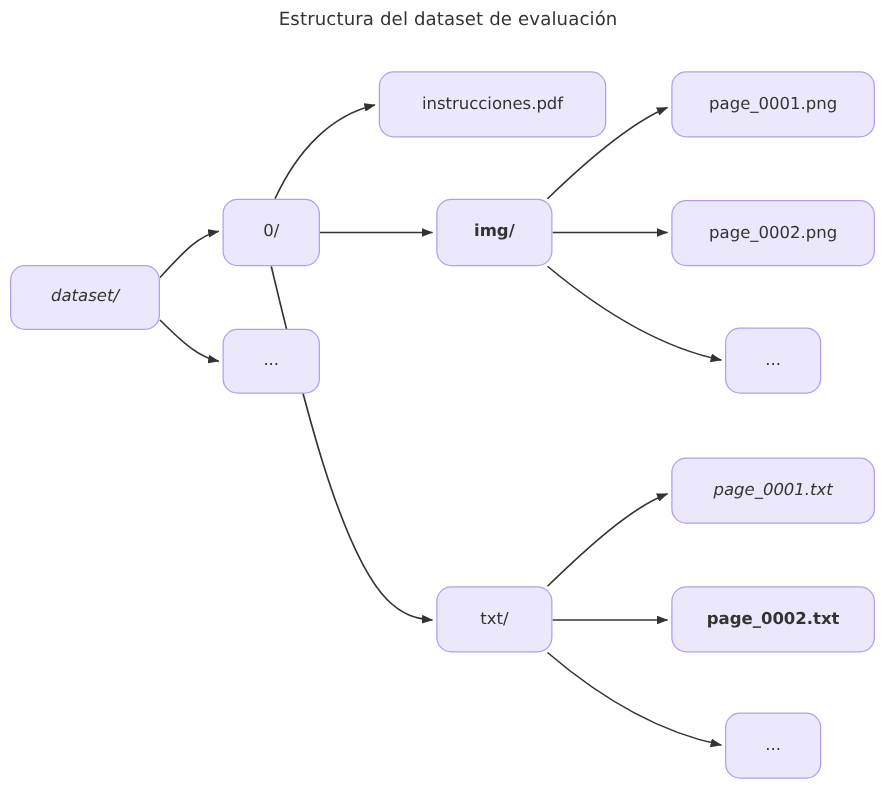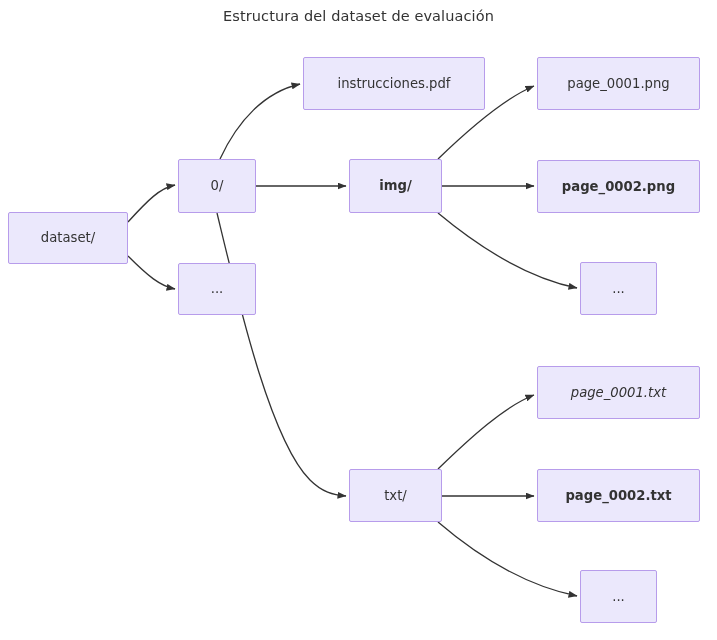--- a/index.html
+++ b/index.html
@@ -38,21 +38,21 @@
     top: 0;
     width: 717px;
     height: 640px;
     pointer-events: none;
   }
   .node {
     position: absolute;
     box-sizing: border-box;
     background: #ebe8fc;
     border: 1.3px solid #b79ceb;
-    border-radius: 2px;
+    border-radius: 12px;
     display: flex;
     align-items: center;
     justify-content: center;
     font-size: 13.2px;
     color: #333333;
     white-space: nowrap;
     z-index: 2;
   }
   .node-label {
     display: block;
@@ -81,42 +81,42 @@
         <path d="M 438 159 C 470 128 505 98 534 86" fill="none" stroke="#333333" stroke-width="1.3" marker-end="url(#arrowhead)"></path>
         <path d="M 442 186 L 534 186" fill="none" stroke="#333333" stroke-width="1.3" marker-end="url(#arrowhead)"></path>
         <path d="M 438 213 C 480 248 528 278 577 288" fill="none" stroke="#333333" stroke-width="1.3" marker-end="url(#arrowhead)"></path>
         <path d="M 438 469 C 470 438 505 406 534 395" fill="none" stroke="#333333" stroke-width="1.3" marker-end="url(#arrowhead)"></path>
         <path d="M 442 496 L 534 496" fill="none" stroke="#333333" stroke-width="1.3" marker-end="url(#arrowhead)"></path>
         <path d="M 438 522 C 480 558 528 586 577 596" fill="none" stroke="#333333" stroke-width="1.3" marker-end="url(#arrowhead)"></path>
       </g>
   </svg>
 
   <div id="node-layer">
-      <div class="node" style="left: 8px; top: 212px; width: 120px; height: 52px;">
+      <div class="node" style="left: 8px; top: 212px; width: 120px; height: 52px; font-style: italic;">
         <span class="node-label">dataset/</span>
       </div>
       <div class="node" style="left: 178px; top: 159px; width: 78px; height: 54px;">
         <span class="node-label">0/</span>
       </div>
       <div class="node" style="left: 178px; top: 263px; width: 78px; height: 52px;">
         <span class="node-label">...</span>
       </div>
       <div class="node" style="left: 303px; top: 57px; width: 182px; height: 53px;">
         <span class="node-label">instrucciones.pdf</span>
       </div>
       <div class="node" style="left: 349px; top: 159px; width: 93px; height: 54px; font-weight: bold;">
         <span class="node-label">img/</span>
       </div>
       <div class="node" style="left: 349px; top: 469px; width: 93px; height: 53px; justify-content: center;">
         <span class="node-label">txt/</span>
       </div>
       <div class="node" style="left: 537px; top: 57px; width: 163px; height: 53px;">
         <span class="node-label">page_0001.png</span>
       </div>
-      <div class="node" style="left: 537px; top: 160px; width: 163px; height: 53px; font-weight: bold;">
+      <div class="node" style="left: 537px; top: 160px; width: 163px; height: 53px;">
         <span class="node-label">page_0002.png</span>
       </div>
       <div class="node" style="left: 580px; top: 262px; width: 77px; height: 53px;">
         <span class="node-label">...</span>
       </div>
       <div class="node" style="left: 537px; top: 366px; width: 163px; height: 53px; font-style: italic;">
         <span class="node-label">page_0001.txt</span>
       </div>
       <div class="node" style="left: 537px; top: 469px; width: 163px; height: 53px; font-weight: bold;">
         <span class="node-label">page_0002.txt</span>

